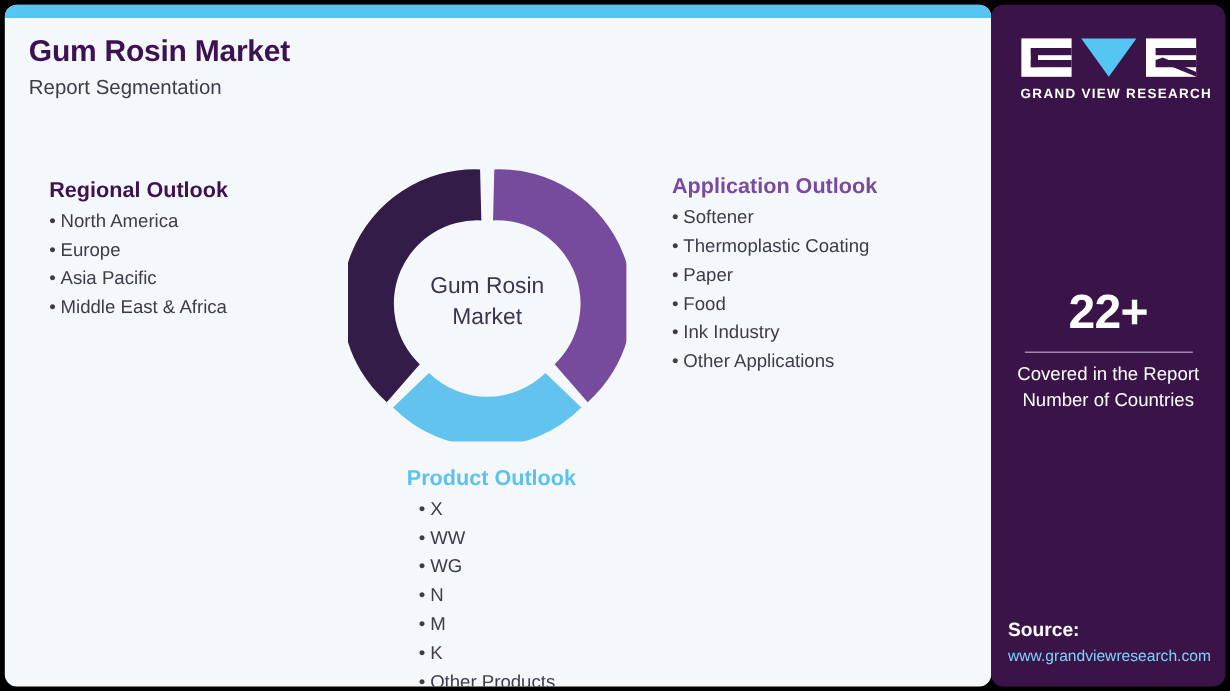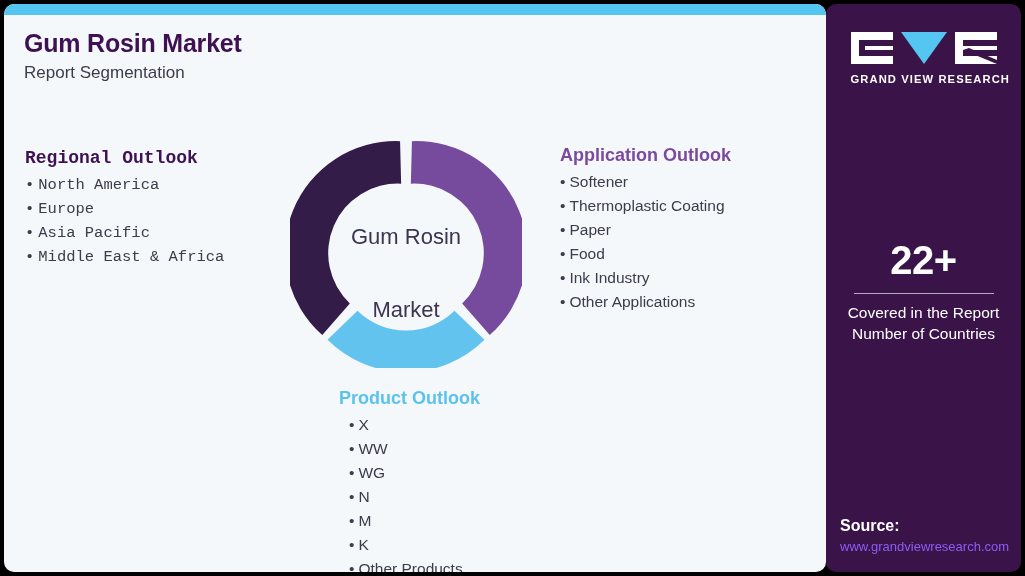--- a/index.html
+++ b/index.html
@@ -52,21 +52,21 @@
   }
   .outlook-list { list-style:none; }
   .outlook-list li {
     font-size:15.5px;
     color:#3c3c4a;
     line-height:1.55;
     white-space:nowrap;
   }
   .outlook-list li .bullet { margin-right:4px; }
 
-  #regional-outlook { position:absolute; left:21px; top:143px;font-family:Liberation Mono, monospace; }
+  #regional-outlook { position:absolute; left:37px; top:143px; }
   #regional-outlook .outlook-heading { color:#3d1152; }
 
   #application-outlook { position:absolute; left:556px; top:140px; }
   #application-outlook .outlook-heading { color:#7b4a9e; }
 
   #product-outlook { position:absolute; left:335px; top:383px; }
   #product-outlook .outlook-heading { color:#5bc2ee; padding-left:0px; }
   #product-outlook .outlook-list { padding-left:10px; }
 
   
@@ -76,22 +76,22 @@
     width:232px; height:232px;
   }
   .donut-center {
     position:absolute;
     left:0; top:0; width:232px; height:232px;
     display:flex; flex-direction:column;
     align-items:center; justify-content:center;
     pointer-events:none;
   }
   .donut-center span {
-    font-size:22px; color:#3c3450;
-    line-height:1.35; text-align:left;margin-top:43px;
+    font-size:19px; color:#3c3450;
+    line-height:1.35; text-align:left;
   }
 
   
   .side-panel {
     position:absolute;
     left:826px; top:4px;
     width:195px; height:568px;
     background:#3a1448;
     border-radius:10px;
     overflow:hidden;
@@ -124,21 +124,21 @@
     color:#ffffff; font-size:15.5px; line-height:1.35;
   }
 
   
   .source { position:absolute; left:14px; bottom:15px; width:180px; }
   .source-title {
     color:#ffffff; font-size:16px; font-weight:bold;
     line-height:1.5;
   }
   .source-url {
-    color:#8b5cf6; font-size:13px; line-height:1.45;
+    color:#7dd3fc; font-size:13px; line-height:1.45;
     white-space:nowrap;
   }
 </style>
 </head>
 <body>
 
 <div id="infographic">
 
   <div class="main-panel">
 

